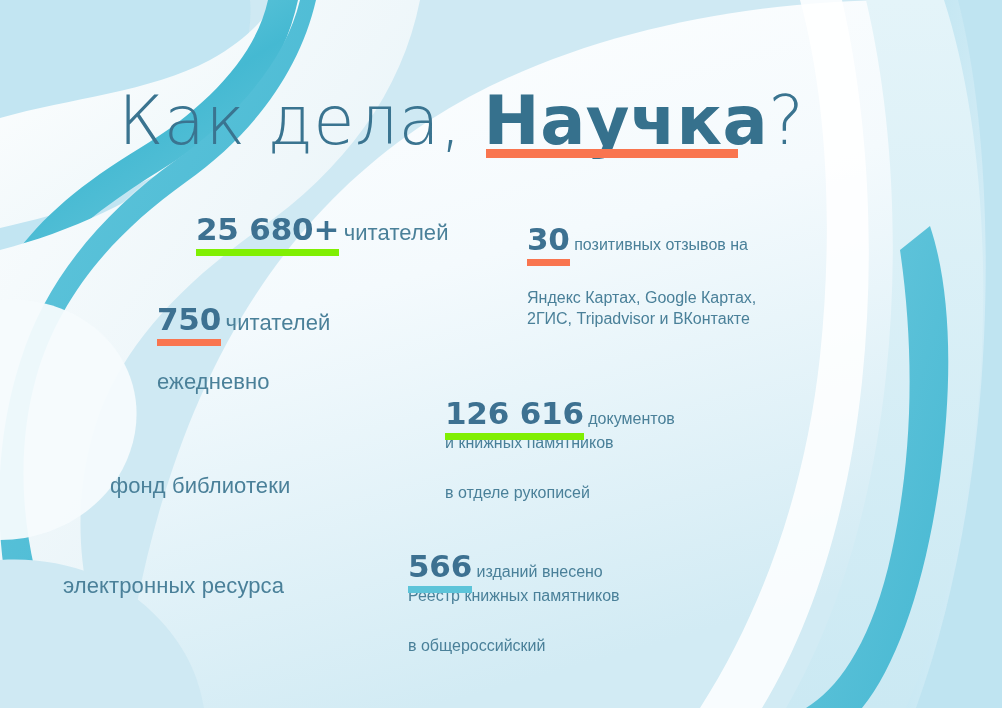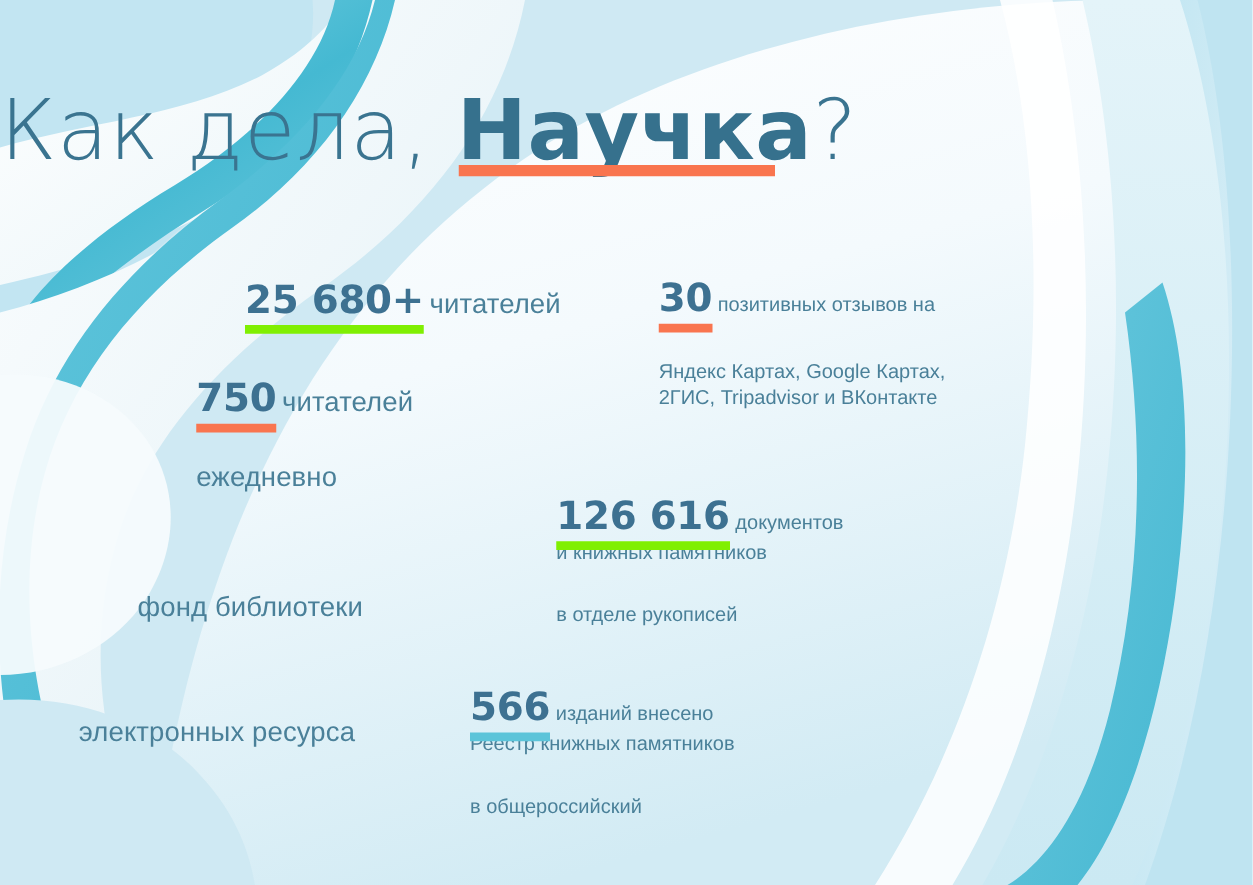--- a/index.html
+++ b/index.html
@@ -25,22 +25,23 @@
     position: absolute;
     inset: 0;
     width: 1002px;
     height: 708px;
   }
 
   
   .title-wrap {
     position: absolute;
     left: 0;
-    top: 65px;
+    top: 82px;
     width: 922px;
+    text-align: center;
     white-space: nowrap;
   }
   .title-light {
     font-family: "DejaVu Sans", sans-serif;
     font-size: 67px;
     font-weight: 300;
     color: #3a7490;
     letter-spacing: 0.5px;
   }
   .title-accent-wrap {
@@ -108,27 +109,27 @@
   }
   .lbl-sm {
     font-family: "Liberation Sans", sans-serif;
     font-size: 16px;
     font-weight: 400;
     color: #4a8099;
   }
   .gap-top { margin-top: 29px; }
 
   
-  #stat-readers-total  { left: 196px; top: 220px; }
+  #stat-readers-total  { left: 196px; top: 209px; }
   #stat-readers-daily  { left: 157px; top: 299px; }
   #stat-fund          { left: 110px; top: 422px; }
   #stat-eresources    { left:  63px; top: 543px; }
   #stat-reviews       { left: 527px; top: 219px; }
   #stat-documents     { left: 445px; top: 393px; }
-  #stat-registry      { left: 376px; top: 546px; }
+  #stat-registry      { left: 408px; top: 546px; }
 </style>
 </head>
 <body>
 
 <div id="poster">
 
   <svg id="bg-layer" viewBox="0 0 1002 708" preserveAspectRatio="none" aria-hidden="true">
     <defs>
       <linearGradient id="gCenter" x1="0" y1="0" x2="0.35" y2="1">
         <stop offset="0%" stop-color="#ffffff"></stop>

